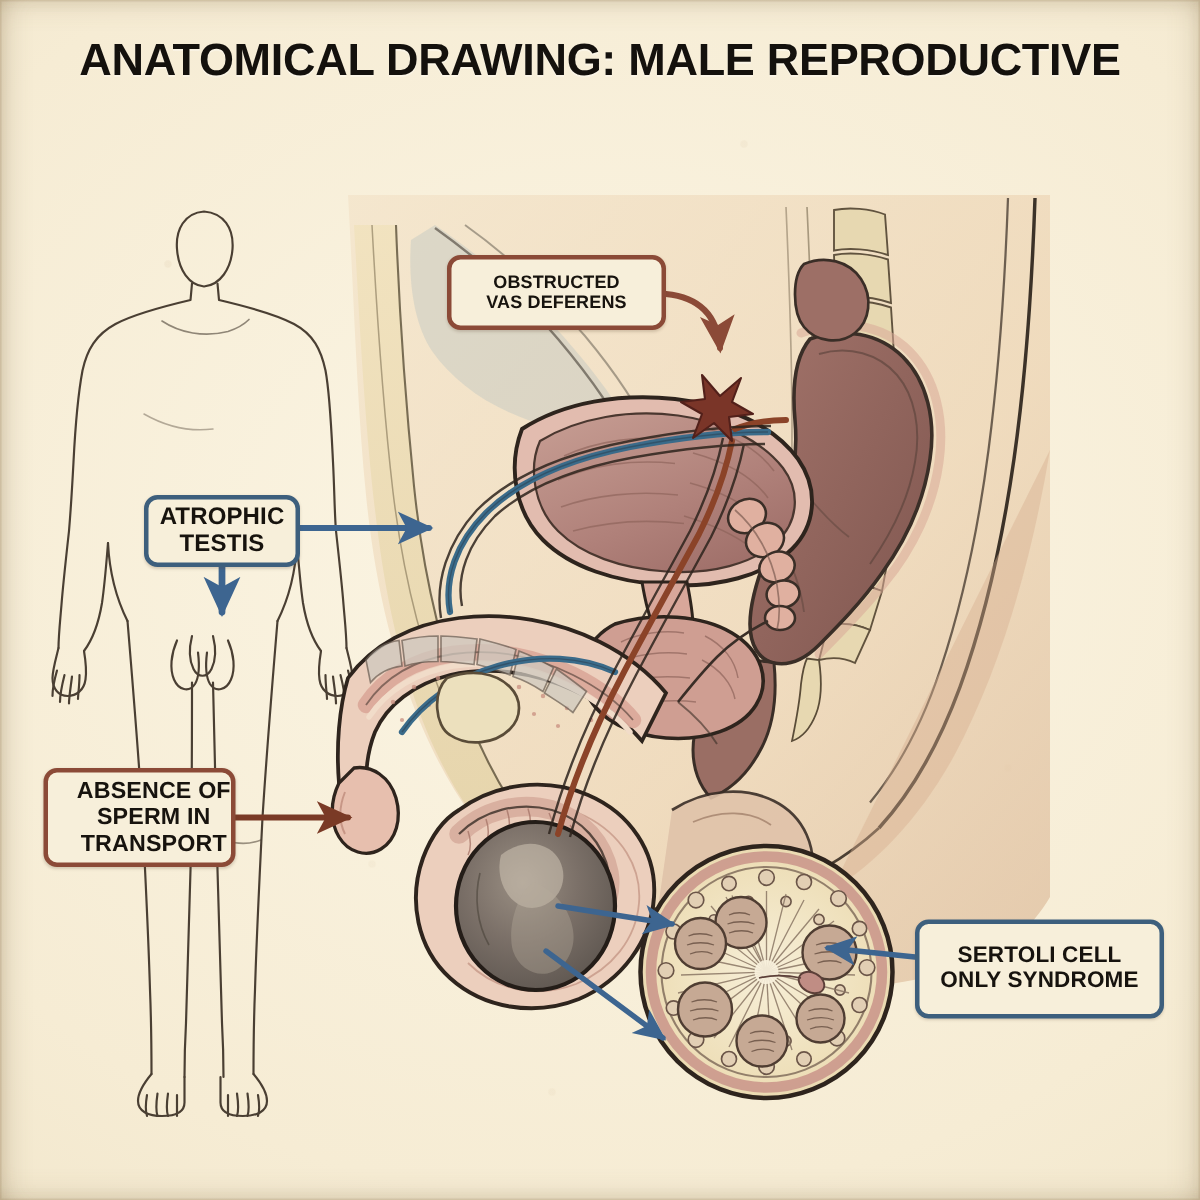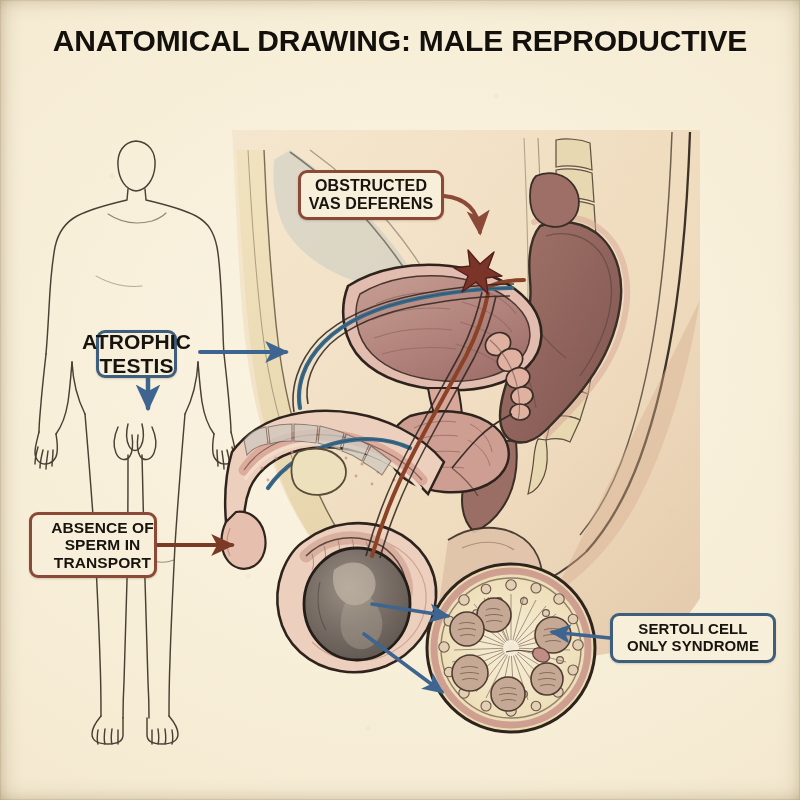--- a/index.html
+++ b/index.html
@@ -78,24 +78,24 @@
     display: flex;
     align-items: center;
     justify-content: center;
     flex-direction: column;
     padding: 6px 10px;
   }
   .callout span { display: block; white-space: nowrap; }
   .callout.warm  { border: 3px solid #8b4a37; }
   .callout.cool  { border: 3px solid #3d5f7d; }
 
-  #callout-obstructed { left: 298px; top: 170px; width: 146px; height: 50px; font-size: 16px; }
-  #callout-atrophic   { left: 96px;  top: 330px; width: 81px; height: 48px; font-size: 21px; }
+  #callout-obstructed { left: 298px; top: 170px; width: 146px; height: 50px; font-size: 12px; }
+  #callout-atrophic   { left: 96px;  top: 330px; width: 104px; height: 48px; font-size: 16px; }
   #callout-absence    { left: 29px;  top: 512px; width: 128px; height: 66px; font-size: 15.5px; padding-left: 29px; }
-  #callout-sertoli    { left: 610px; top: 613px; width: 166px; height: 50px; font-size: 15px; }
+  #callout-sertoli    { left: 610px; top: 613px; width: 166px; height: 66px; font-size: 15px; }
 
   
   #legend {
     position: absolute;
     left: 44px;
     top: 714px;
     width: 420px;
   }
   .legend-row {
     display: flex;

